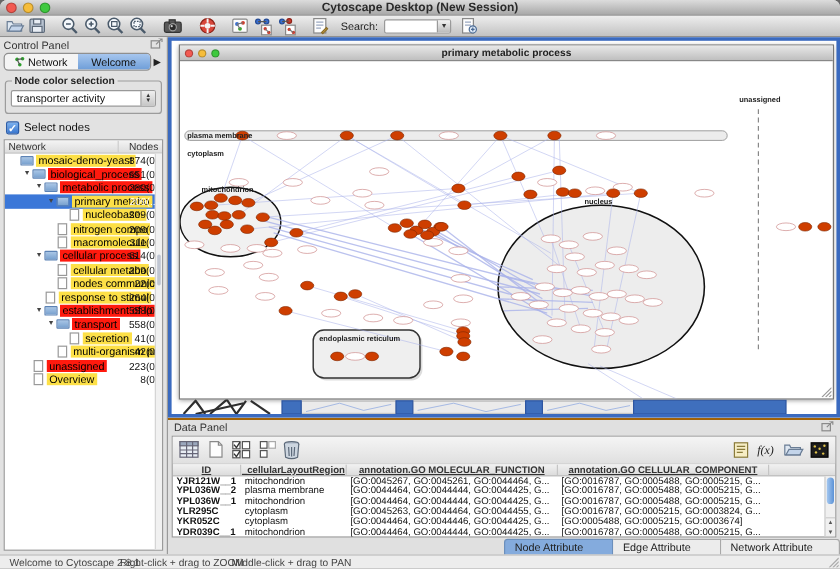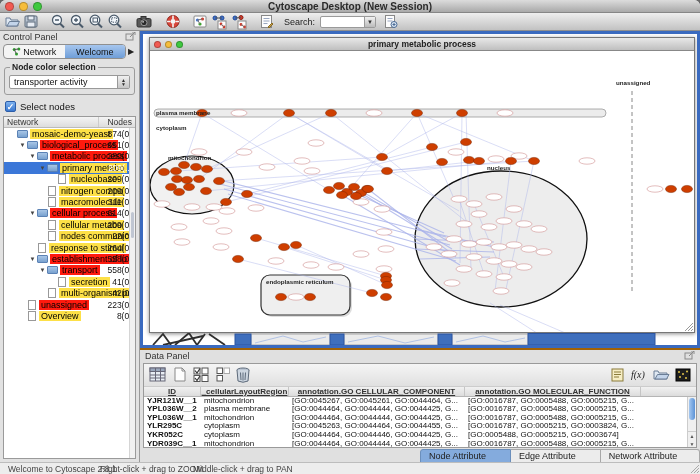--- a/index.html
+++ b/index.html
@@ -18,21 +18,21 @@
   .tbtn{height:16px;display:flex;align-items:center;}
   .tsep{width:7px;}
   .search-label{font-size:9px;color:#222;margin:0 3px 0 8px;}
   .combo{width:56px;height:12px;background:#fff;border:1px solid #9a9a9a;border-radius:2px;display:flex;align-items:center;}
   .combo-btn{margin-left:auto;width:11px;height:10px;background:linear-gradient(#f2f2f2,#bbb);
     border-left:1px solid #9a9a9a;font-size:6px;text-align:center;line-height:10px;color:#333;}
   
   .main{display:flex;height:431px;}
   .control-panel{width:140px;background:#e2e2e2;border-right:1px solid #9a9a9a;display:flex;flex-direction:column;
     padding:1px 3px 3px 3px;}
-  .cp-header{display:flex;font-size:9px;color:#333;height:11px;}
+  .cp-header{display:flex;align-items:center;font-size:9px;color:#333;height:11px;}
   .float-ico{margin-left:auto;}
   .cp-tabs-row{display:flex;align-items:center;margin:1px 0 3px 0;}
   .cp-tabs{flex:1;display:flex;height:15px;border:1px solid #8f8f8f;border-radius:4px;overflow:hidden;background:#f4f4f4;}
   .cp-tab{flex:1;font-size:9px;display:flex;align-items:center;justify-content:center;gap:2px;color:#111;}
   .cp-tab.sel{background:linear-gradient(#a6c6ee,#6f9ed8);}
   .tab-arrow{font-size:8px;color:#222;margin-left:2px;width:8px;}
   .groupbox{border:1px solid #9c9c9c;border-radius:3px;margin:5px 1px 1px 1px;padding:7px 4px 5px 4px;position:relative;}
   .gb-label{position:absolute;top:-6px;left:5px;background:#e2e2e2;font-size:8.5px;font-weight:bold;padding:0 2px;color:#222;}
   .dropdown{height:14px;background:#fff;border:1px solid #999;border-radius:2px;display:flex;align-items:center;
     font-size:9px;padding-left:4px;color:#111;}
@@ -697,22 +697,22 @@
                   <circle cx="13" cy="4.5" r="1" fill="#e0c34a"></circle>
                   <circle cx="6" cy="10" r="1" fill="#e0c34a"></circle>
                   <circle cx="12" cy="11" r="1" fill="#e0c34a"></circle>
                 </svg>
               </span>
           </div>
           <div class="dtable">
             <div class="dth" id="thead">
                 <div style="width: 57px;">ID</div>
                 <div style="width: 88px;">_cellularLayoutRegion</div>
+                <div style="width: 176px;">annotation.GO MOLECULAR_FUNCTION</div>
                 <div style="width: 176px;">annotation.GO CELLULAR_COMPONENT</div>
-                <div style="width: 176px;">annotation.GO MOLECULAR_FUNCTION</div>
               </div>
             <div id="tbody">
                 <div class="dtr">
                   <div class="dtd id" style="width: 57px;">YJR121W__1</div>
                   <div class="dtd" style="width: 88px;">mitochondrion</div>
                   <div class="dtd" style="width: 176px;">[GO:0045267, GO:0045261, GO:0044464, G...</div>
                   <div class="dtd" style="width: 176px;">[GO:0016787, GO:0005488, GO:0005215, G...</div>
                 </div>
                 <div class="dtr">
                   <div class="dtd id" style="width: 57px;">YPL036W__2</div>

